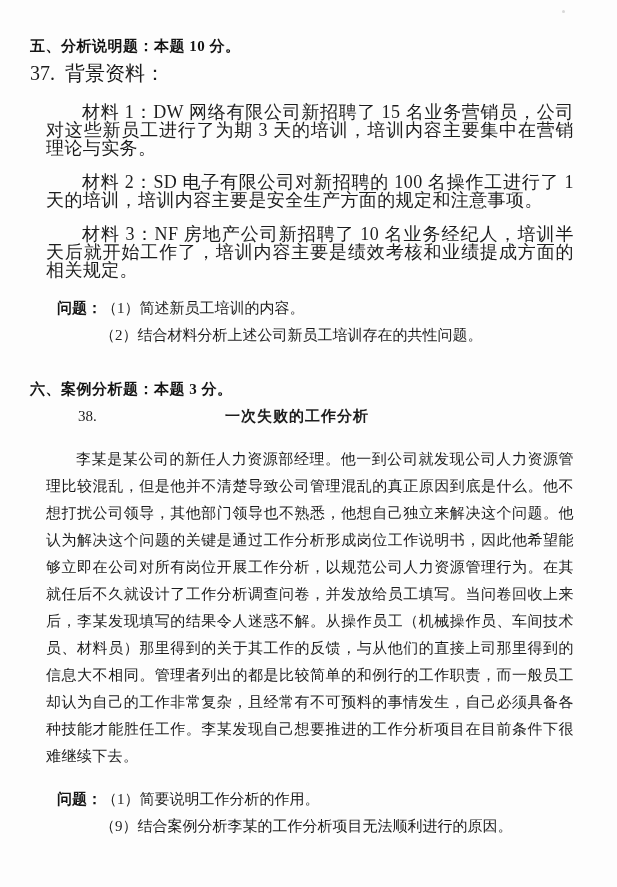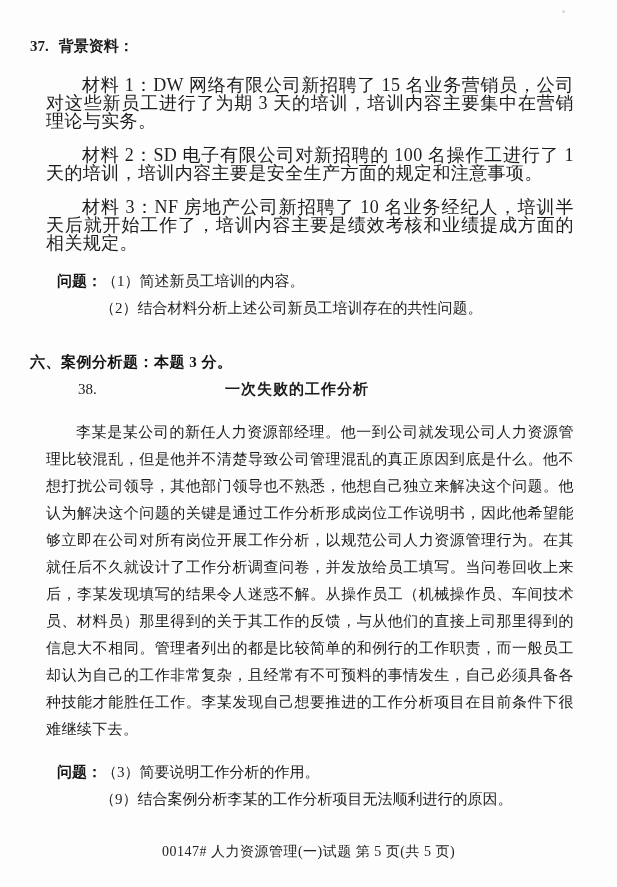--- a/index.html
+++ b/index.html
@@ -26,23 +26,22 @@
     font-size: 15px;
     line-height: 27px;
     font-weight: bold;
     color: #141414;
     letter-spacing: 0.5px;
   }
   .sec-heading.second {
     margin-top: 27px;
   }
   .q-header {
-    font-size: 15px;
+    font-size: 20px;
     line-height: 27px;
-    font-weight: bold;
   }
   .q-header .qnum {
     margin-right: 10px;
   }
   p.material {
     margin: 16px;
     font-size: 18px;
     line-height: 18px;
     text-indent: 2em;
     text-align: justify;
@@ -107,20 +106,21 @@
     border-radius: 50%;
   }
 </style>
 </head>
 <body>
 
 <div class="page">
 
   <div class="speck"></div>
 
+  <div class="sec-heading">五、分析说明题：本题 10 分。</div>
 
   <div class="q-header">
     <span class="qnum">37.</span><span>背景资料：</span>
   </div>
 
   <p class="material">材料 1：DW 网络有限公司新招聘了 15 名业务营销员，公司对这些新员工进行了为期 3 天的培训，培训内容主要集中在营销理论与实务。</p>
 
   <p class="material">材料 2：SD 电子有限公司对新招聘的 100 名操作工进行了 1 天的培训，培训内容主要是安全生产方面的规定和注意事项。</p>
 
   <p class="material">材料 3：NF 房地产公司新招聘了 10 名业务经纪人，培训半天后就开始工作了，培训内容主要是绩效考核和业绩提成方面的相关规定。</p>
@@ -133,19 +133,18 @@
   <div class="sec-heading second">六、案例分析题：本题 3 分。</div>
 
   <div class="case-title-row">
     <span class="qnum">38.</span>
     <span class="case-title">一次失败的工作分析</span>
   </div>
 
   <p class="case-body">李某是某公司的新任人力资源部经理。他一到公司就发现公司人力资源管理比较混乱，但是他并不清楚导致公司管理混乱的真正原因到底是什么。他不想打扰公司领导，其他部门领导也不熟悉，他想自己独立来解决这个问题。他认为解决这个问题的关键是通过工作分析形成岗位工作说明书，因此他希望能够立即在公司对所有岗位开展工作分析，以规范公司人力资源管理行为。在其就任后不久就设计了工作分析调查问卷，并发放给员工填写。当问卷回收上来后，李某发现填写的结果令人迷惑不解。从操作员工（机械操作员、车间技术员、材料员）那里得到的关于其工作的反馈，与从他们的直接上司那里得到的信息大不相同。管理者列出的都是比较简单的和例行的工作职责，而一般员工却认为自己的工作非常复杂，且经常有不可预料的事情发生，自己必须具备各种技能才能胜任工作。李某发现自己想要推进的工作分析项目在目前条件下很难继续下去。</p>
 
   <div class="q-row">
-    <span class="q-label">问题：</span><span>（3）简要说明工作分析的作用。</span>
+    <span class="q-label">问题：</span><span>（1）简要说明工作分析的作用。</span>
   </div>
   <div class="q-row cont">（9）结合案例分析李某的工作分析项目无法顺利进行的原因。</div>
 
-  <div class="footer">00147# 人力资源管理(一)试题 第 5 页(共 5 页)</div>
 
 </div>
 
 </body></html>

